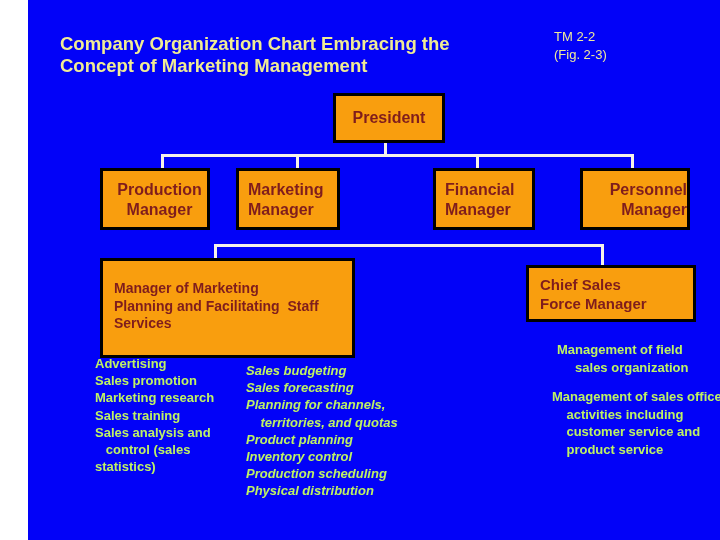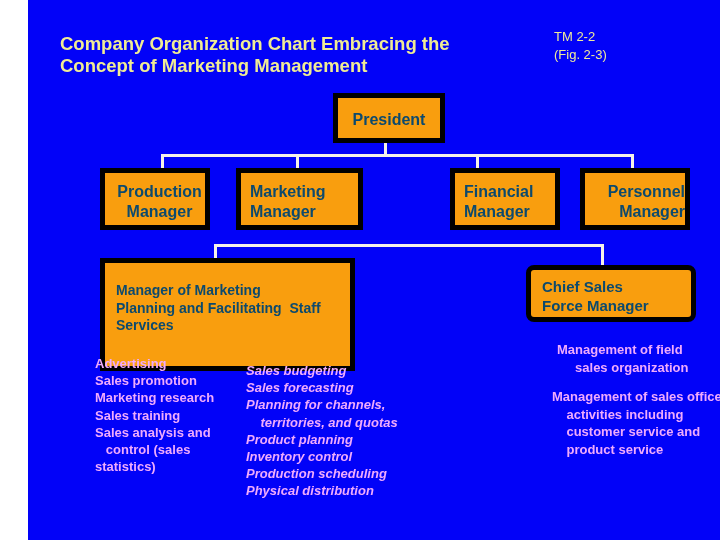--- a/index.html
+++ b/index.html
@@ -23,60 +23,59 @@
     position:absolute;left:526px;top:28px;
     font-size:13px;line-height:18px;
     font-weight:normal;
     color:#eeea9a;
     white-space:pre;
   }
   
   .obox{
     position:absolute;
     background:#f99e0e;
-    border:5px solid #000000;
+    border:3px solid #000000;
     box-sizing:border-box;
-    color:#0c4a6e;
+    color:#7f1d1d;
   }
   .box-president{
     left:305px;top:93px;width:112px;height:50px;
     font-size:16px;line-height:44px;text-align:center;
   }
   .box-row{top:168px;height:62px;font-size:16px;line-height:20px;padding:9px 0 0 9px;white-space:pre;}
   .box-production{left:72px;width:110px;text-align:center;}
-  .box-marketing{left:208px;width:127px;}
-  .box-financial{left:422px;width:110px;}
+  .box-marketing{left:208px;width:104px;}
+  .box-financial{left:405px;width:102px;}
   .box-personnel{left:552px;width:110px;text-align:right;}
   .box-staff{
-    left:72px;top:258px;width:255px;height:113px;
+    left:72px;top:258px;width:255px;height:100px;
     font-size:14px;line-height:17.5px;padding:19px 0 0 11px;
     white-space:pre;
   }
   .box-chief{
     left:498px;top:265px;width:170px;height:57px;
     font-size:15px;line-height:19px;padding:7px 0 0 11px;
     white-space:pre;
-    border-radius:8px;
   }
   
   .line{position:absolute;background:#f6f2e8;}
   .ln-pres-stub{left:356px;top:143px;width:3px;height:12px;}
   .ln-h1{left:133px;top:154px;width:473px;height:3px;}
   .ln-d1{left:133px;top:156px;width:3px;height:13px;}
   .ln-d2{left:268px;top:156px;width:3px;height:13px;}
   .ln-d3{left:448px;top:156px;width:3px;height:13px;}
   .ln-d4{left:603px;top:156px;width:3px;height:13px;}
   .ln-h2{left:186px;top:244px;width:390px;height:3px;}
   .ln-s-left{left:186px;top:246px;width:3px;height:13px;}
   .ln-s-right{left:573px;top:246px;width:3px;height:20px;}
   
   .list{
     position:absolute;
     font-size:13px;line-height:17.2px;
-    color:#f0abfc;
+    color:#bef264;
     white-space:pre;
   }
   .col1{left:67px;top:355px;}
   .col2{left:218px;top:362px;font-style:italic;}
   .note1{left:529px;top:341px;line-height:17.6px;}
   .note2{left:524px;top:388px;line-height:17.6px;}
 </style>
 </head>
 <body>
 

